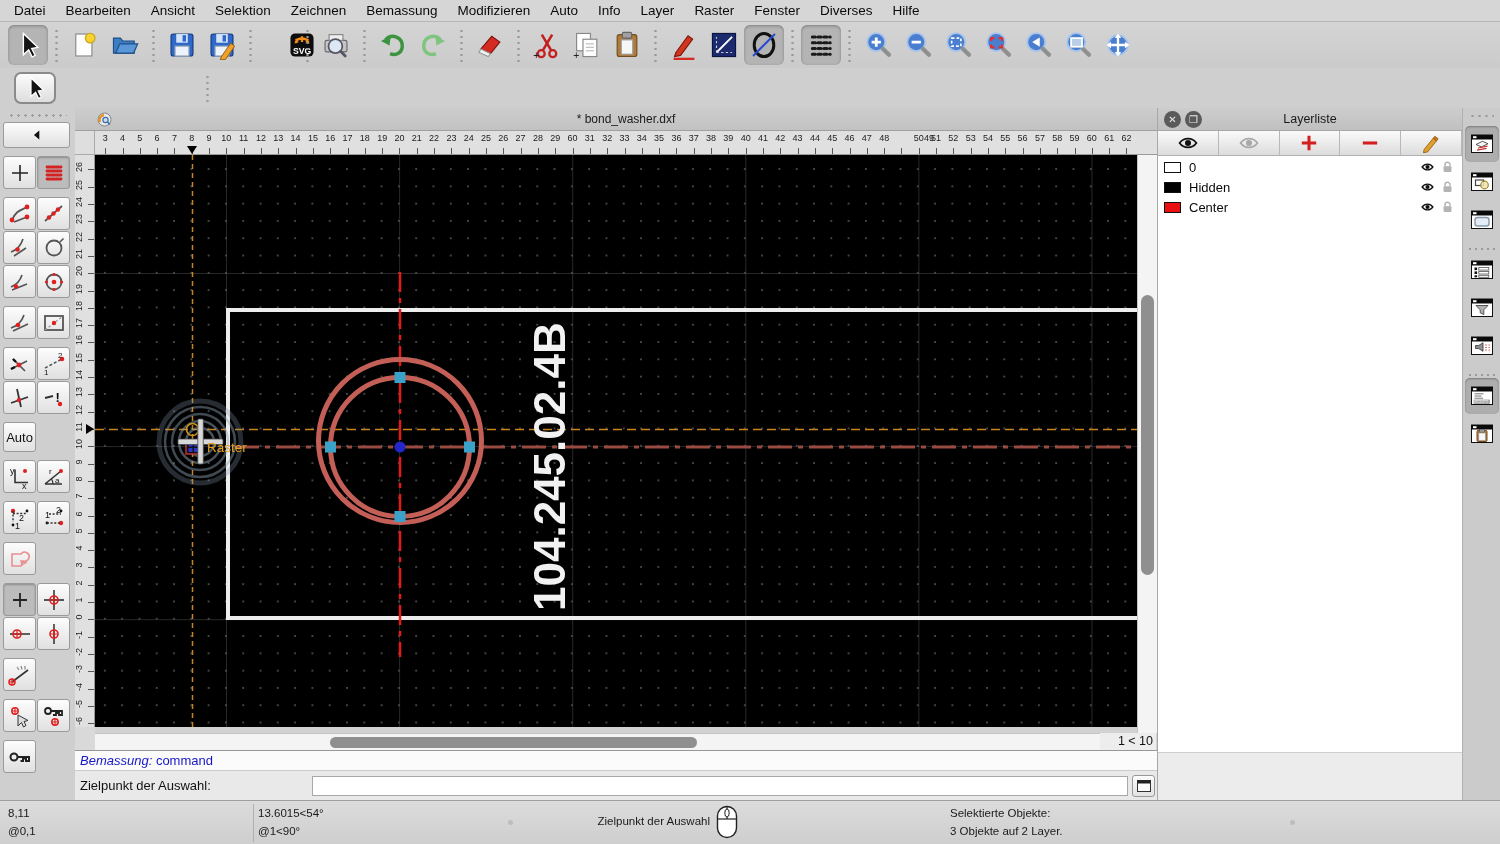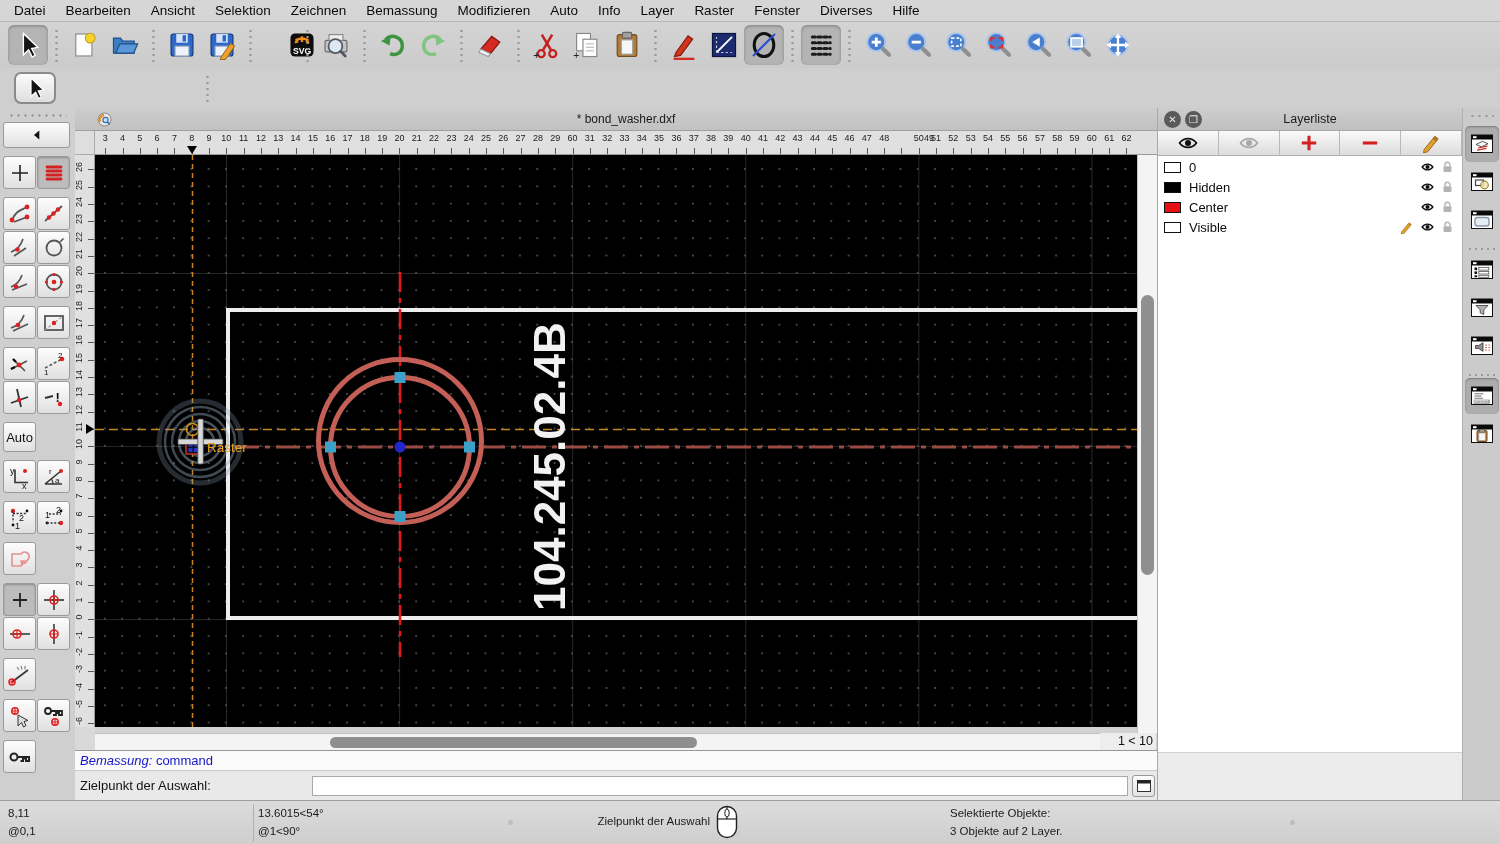--- a/index.html
+++ b/index.html
@@ -1020,44 +1020,20 @@
             </svg>
           </span>
           <span style="display: flex;">
             <svg width="13" height="14" viewBox="0 0 18 18">
               <rect x="3.5" y="8" width="11" height="8" rx="1.5" fill="#b4b4b4"></rect>
               <path d="M5.5 8 V5.8 a3.5 3.5 0 0 1 7 0 V8" fill="none" stroke="#b4b4b4" stroke-width="2"></path>
             </svg>
           </span>
         </span>
       </div>
-      <div class="layer-row">
-        <span class="layer-swatch" style="background: rgb(255, 255, 255);"></span>
-        <span class="layer-name">Visible</span>
-        <span class="layer-icons">
-          <span style="display: flex;">
-            <svg width="15" height="14" viewBox="0 0 26 26">
-              <path d="M4 22 L16 7 L20.5 10.5 L8.5 25 L3 26 Z" fill="#e0a030" stroke="#8f6010"></path>
-              <path d="M16 7 L18 4.5 L22.5 8 L20.5 10.5 Z" fill="#c87820"></path>
-            </svg>
-          </span>
-          <span style="display: flex;">
-            <svg width="17" height="14" viewBox="0 0 26 26">
-              <path d="M3 13 C8 6 18 6 23 13 C18 20 8 20 3 13 Z" fill="none" stroke="#111" stroke-width="2.4"></path>
-              <circle cx="13" cy="13" r="3.8" fill="#111"></circle>
-            </svg>
-          </span>
-          <span style="display: flex;">
-            <svg width="13" height="14" viewBox="0 0 18 18">
-              <rect x="3.5" y="8" width="11" height="8" rx="1.5" fill="#b4b4b4"></rect>
-              <path d="M5.5 8 V5.8 a3.5 3.5 0 0 1 7 0 V8" fill="none" stroke="#b4b4b4" stroke-width="2"></path>
-            </svg>
-          </span>
-        </span>
-      </div>
     </div>
   <div id="rpanel-bottom"></div>
 </div>
 
 <div id="dockstrip">
     <div class="grip"></div>
     <div class="dock-btn sel">
       <span style="display: flex;">
         <svg width="26" height="26" viewBox="0 0 26 26">
           <rect x="2.5" y="4" width="21" height="17.5" fill="#fff" stroke="#111"></rect>

